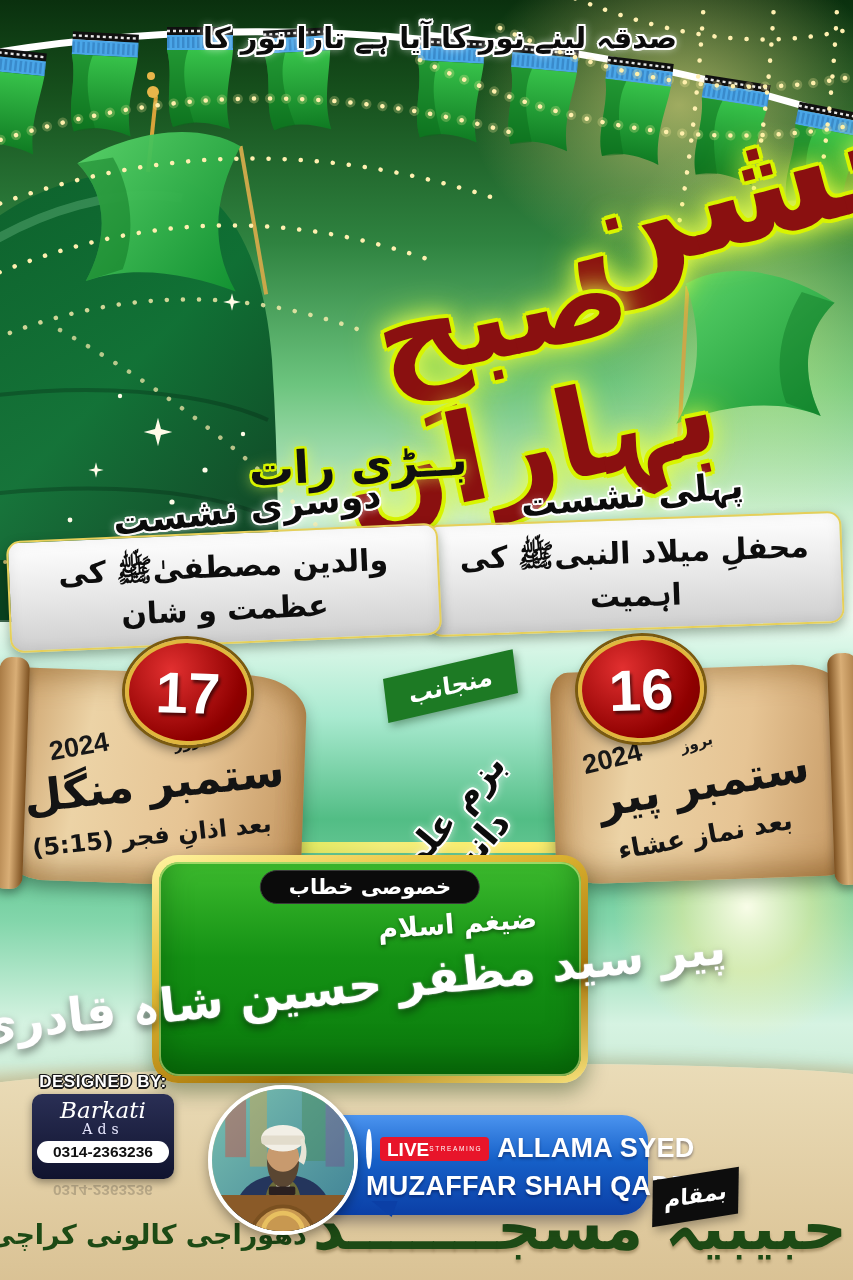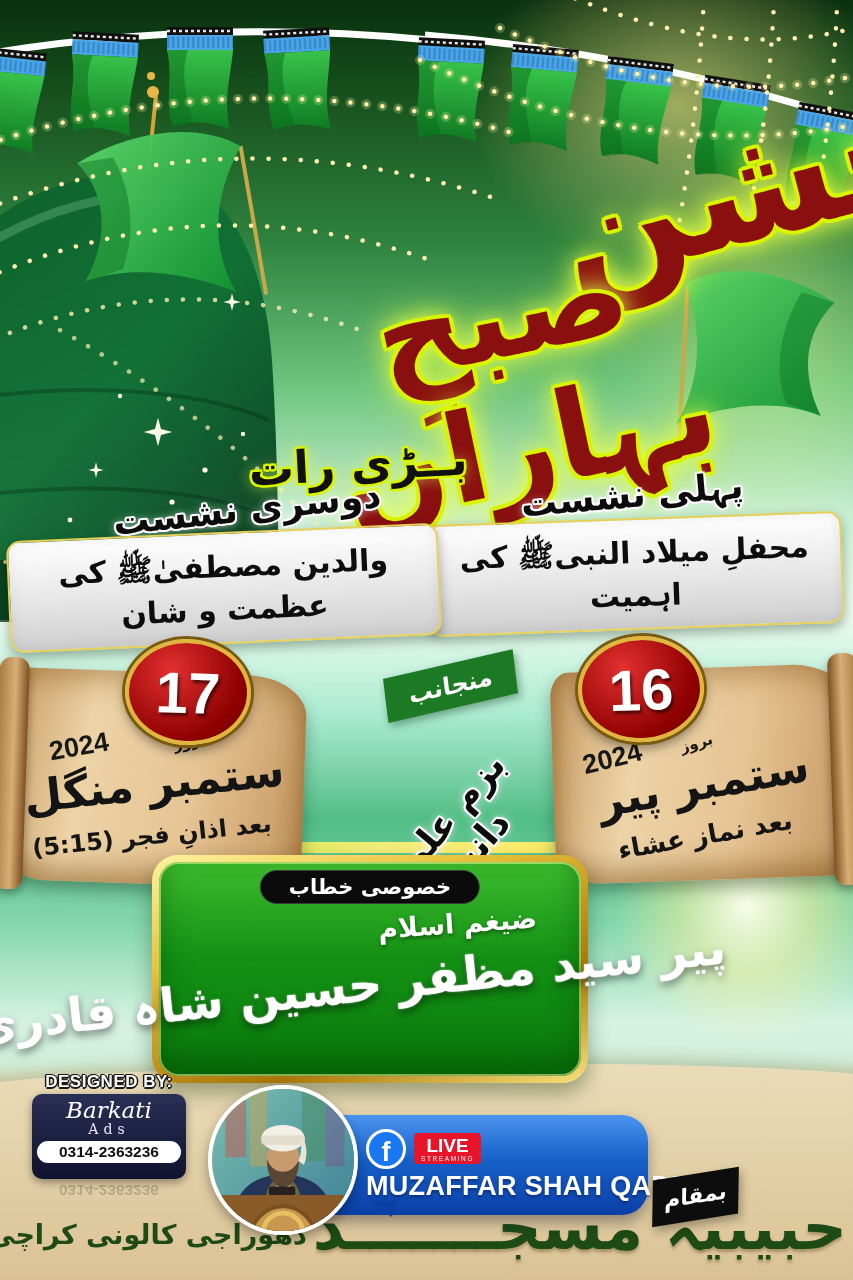--- a/index.html
+++ b/index.html
@@ -110,21 +110,21 @@
     box-shadow:inset 0 0 0 2px rgba(255,255,160,.5),inset 0 -16px 32px rgba(0,60,0,.45);}
   .banner-pill{position:absolute;top:8px;left:50%;transform:translateX(-50%);
     background:#0b0b0b;color:#fff;font-size:21px;font-weight:bold;
     padding:4px 28px;border-radius:18px;border:1px solid #3a3a3a;white-space:nowrap;}
   .banner-hon{position:absolute;top:46px;right:44px;color:#fff;font-size:27px;font-weight:bold;
     transform:rotate(-4deg);text-shadow:0 2px 4px rgba(0,0,0,.45);}
   .banner-name{position:absolute;top:88px;left:-20px;width:588px;text-align:center;
     font-size:47px;font-weight:bold;color:#fff;transform:rotate(-6deg);white-space:nowrap;
     text-shadow:0 4px 8px rgba(0,0,0,.5),0 0 2px #fff;}
   
-  .designer{position:absolute;left:32px;top:1072px;width:154px;z-index:8;text-align:center;
+  .designer{position:absolute;left:32px;top:1072px;width:142px;z-index:8;text-align:center;
     font-family:"Liberation Sans",sans-serif;}
   .d-label{font-size:17px;font-weight:bold;color:#fff;letter-spacing:.5px;
     text-shadow:1.5px 0 #1a1a1a,-1.5px 0 #1a1a1a,0 1.5px #1a1a1a,0 -1.5px #1a1a1a,1px 1px #1a1a1a,-1px -1px #1a1a1a;}
   .d-box{margin-top:2px;background:linear-gradient(180deg,#2a2f55,#10132e);
     border-radius:10px;padding:3px 5px 16px;box-shadow:0 3px 8px rgba(0,0,0,.4);}
   .d-brand{font-family:"DejaVu Serif",serif;font-style:italic;color:#fff;font-size:23px;}
   .d-sub{font-family:"DejaVu Serif",serif;color:#e8e8ff;font-size:14px;
     letter-spacing:5px;margin-top:-2px;}
   .d-phone{margin-top:4px;background:#fff;border-radius:12px;color:#111;
     font-weight:bold;font-size:15.5px;padding:2px 2px;}
@@ -139,21 +139,21 @@
     box-shadow:0 7px 14px rgba(0,0,30,.35);font-family:"Liberation Sans",sans-serif;
     display:flex;flex-direction:column;justify-content:center;gap:2px;
     padding-left:100px;box-sizing:border-box;}
   .fbbar::after{content:"";position:absolute;bottom:-15px;left:112px;
     border:13px solid transparent;border-top:16px solid #0b3fa6;transform:skewX(24deg);}
   .fb-row{display:flex;align-items:center;gap:8px;}
   .fb-icon{width:40px;height:40px;border-radius:50%;background:#1877f2;border:3px solid #fff;
     box-sizing:border-box;display:flex;align-items:flex-end;justify-content:center;
     color:#fff;font-weight:bold;font-size:27px;line-height:.95;overflow:hidden;}
   .live{background:#e8152a;border-radius:4px;padding:3px 7px 2px;display:flex;
-    flex-direction:column;align-items:center;line-height:1;color:#fff;}
+    flex-direction:row;align-items:center;line-height:1;color:#fff;}
   .live-main{font-size:19px;font-weight:bold;}
   .live-sub{font-size:6.5px;letter-spacing:1.6px;margin-top:1px;}
   .fb-name{color:#fff;font-weight:bold;font-size:27px;letter-spacing:.3px;
     text-shadow:0 2px 3px rgba(0,0,40,.4);white-space:nowrap;}
   
   .venue-badge{position:absolute;left:652px;top:1174px;z-index:8;background:#0d0d0d;color:#fff;
     font-size:22px;font-weight:bold;padding:9px 12px 12px;
     transform:rotate(-9deg) skewX(-10deg);box-shadow:3px 5px 9px rgba(0,0,0,.3);}
   .venue{position:absolute;left:0;right:6px;top:1192px;z-index:7;direction:rtl;
     display:flex;align-items:center;gap:6px;justify-content:flex-start;}
@@ -264,20 +264,21 @@
       <circle cx="70" cy="520" r="2.4"></circle>
         <circle cx="220" cy="540" r="2.2"></circle>
     </g>
   </svg>
 
   <div class="gold-band"></div>
   <div class="burst"></div>
   <div class="sand"></div>
 
   <div class="verse urdu">
+    <div class="white-outline">صدقہ لینے نور کا آیا ہے تارا نور کا</div>
   </div>
 
   <div class="title-w1 urdu">جشن</div>
   <div class="title-w2 urdu">صبحِ بہاراں</div>
   <div class="tagline urdu yellow-glow">بــڑی رات</div>
 
   <div class="sess-head first urdu white-outline">پہلی نشست</div>
   <div class="topic-box first urdu">محفلِ میلاد النبیﷺ کی اہمیت</div>
   <div class="sess-head second urdu white-outline">دوسری نشست</div>
   <div class="topic-box second urdu">والدین مصطفیٰﷺ کی عظمت و شان</div>
@@ -355,20 +356,21 @@
     </svg>
   </div>
 
   <div class="fbbar">
     <div class="fb-row">
       <div class="fb-icon">f</div>
       <div class="live">
         <span class="live-main">LIVE</span>
         <span class="live-sub">STREAMING</span>
       </div>
+      <span class="fb-name">ALLAMA SYED</span>
     </div>
     <span class="fb-name">MUZAFFAR SHAH QADRI</span>
   </div>
 
   <div class="venue-badge urdu">بمقام</div>
   <div class="venue urdu">
     <span class="venue-masjid">حبیبیہ مسجـــــــد</span>
     <span class="venue-address">دھوراجی کالونی کراچی</span>
   </div>
 </div>

